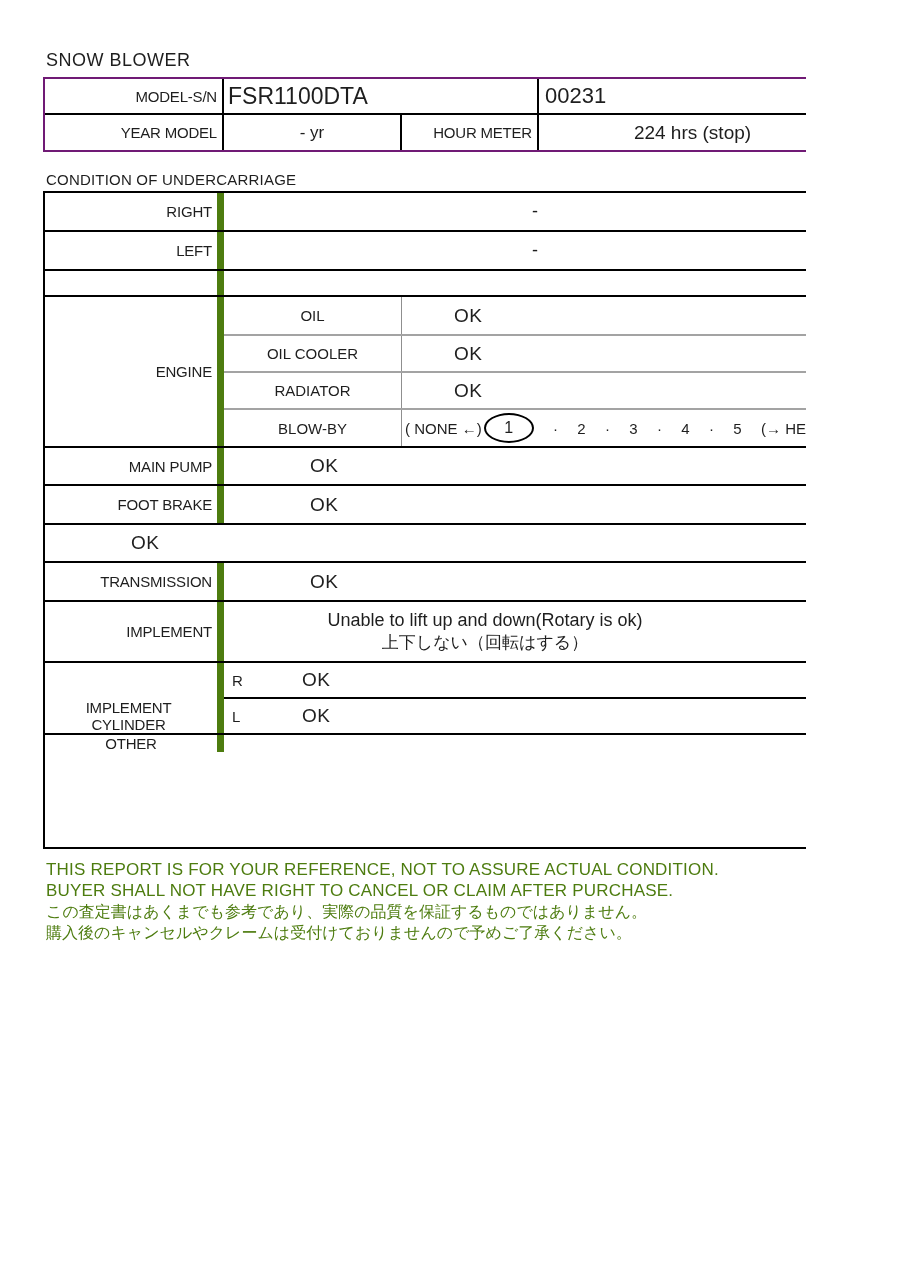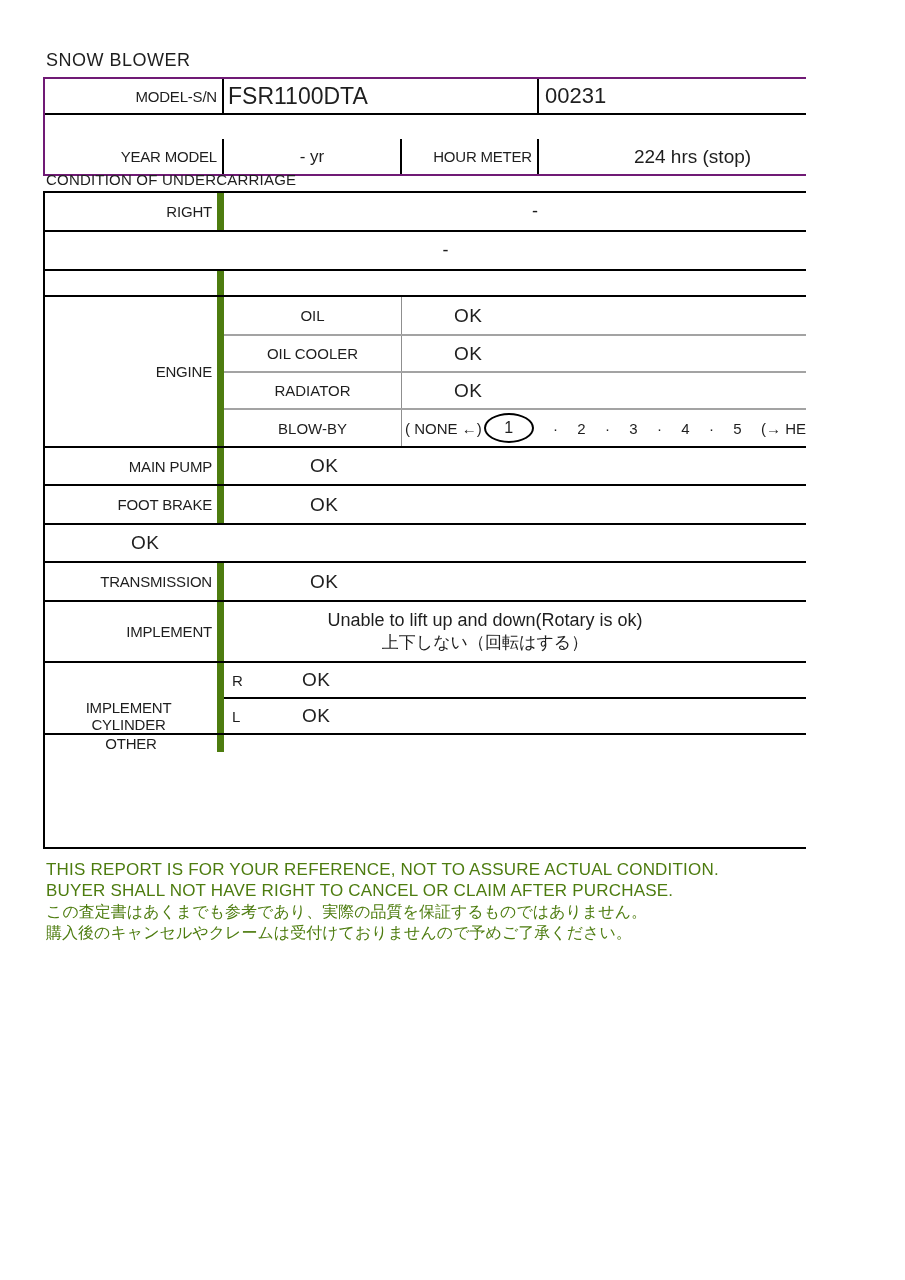--- a/index.html
+++ b/index.html
@@ -9,21 +9,21 @@
     font-family:"Liberation Sans","DejaVu Sans",sans-serif; color:#1e1e1e;
     overflow:hidden;
   }
   .doc-title { position:absolute; left:46px; top:50px; font-size:18px; letter-spacing:0.5px; }
   .sec-title { position:absolute; left:46px; top:171px; font-size:15px; letter-spacing:0.2px; }
 
   
   .t1 { position:absolute; left:43px; top:77px; width:805px; border:2px solid #701a75; }
   .t1 .trow { display:flex; }
   .t1 .trow1 { height:36px; border-bottom:2px solid #000; }
-  .t1 .trow2 { height:35px;margin-top:24px; }
+  .t1 .trow2 { height:35px; }
   .cell { display:flex; align-items:center; overflow:hidden; }
   .lbl { justify-content:flex-end; padding-right:5px; font-size:15px; letter-spacing:-0.2px; }
   .br2 { border-right:2px solid #000; }
   .w179 { width:179px; }
   .w178 { width:178px; }
   .w137 { width:137px; }
   .w315 { width:315px; }
   .grow { flex:1; }
   .v-model { font-size:23px; padding-left:4px; }
   .v-serial { font-size:22px; padding-left:6px; }
@@ -104,20 +104,21 @@
   <div class="sec-title">CONDITION OF UNDERCARRIAGE</div>
 
   <div class="t2">
 
     <div class="row h39 bb">
       <div class="labcell">RIGHT</div>
       <div class="valcell dash">-</div>
     </div>
 
     <div class="row h39 bb">
+      <div class="labcell">LEFT</div>
       <div class="valcell dash">-</div>
     </div>
 
     <div class="row h26 bb">
       <div class="labcell"></div>
       <div class="valcell"></div>
     </div>
 
     <div class="engine-block bb">
       <div class="labcell">ENGINE</div>

